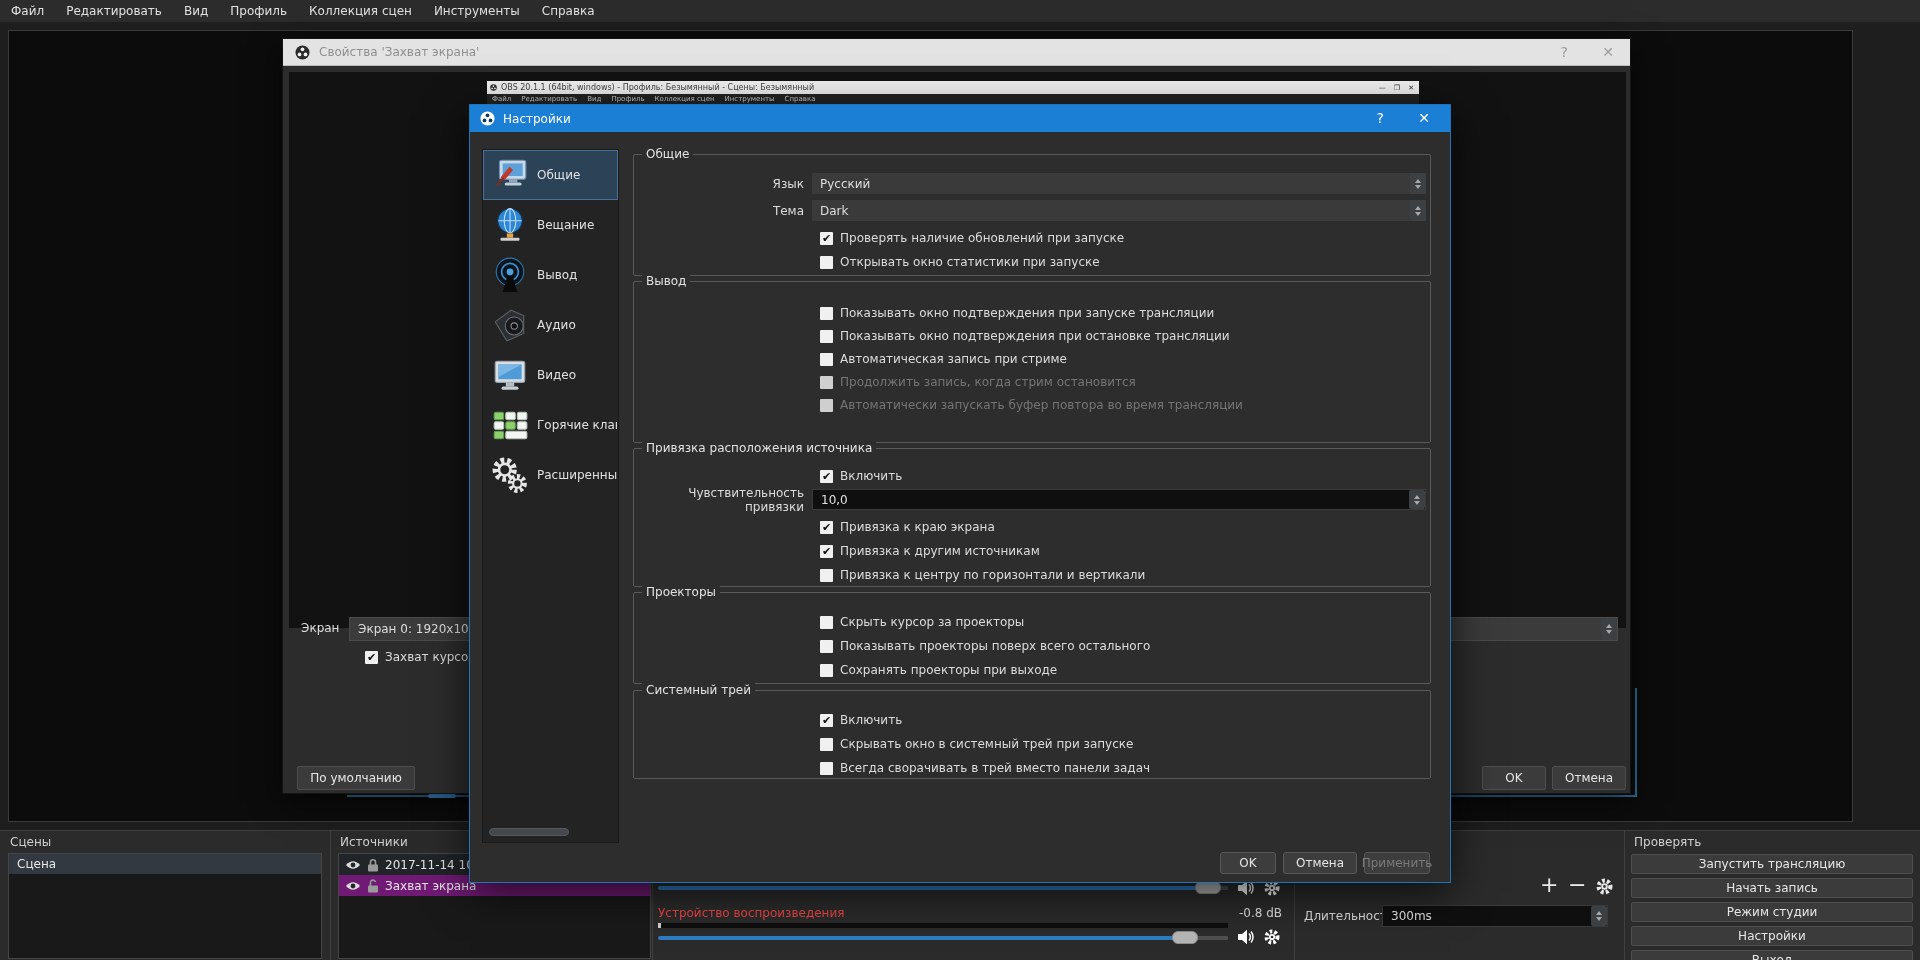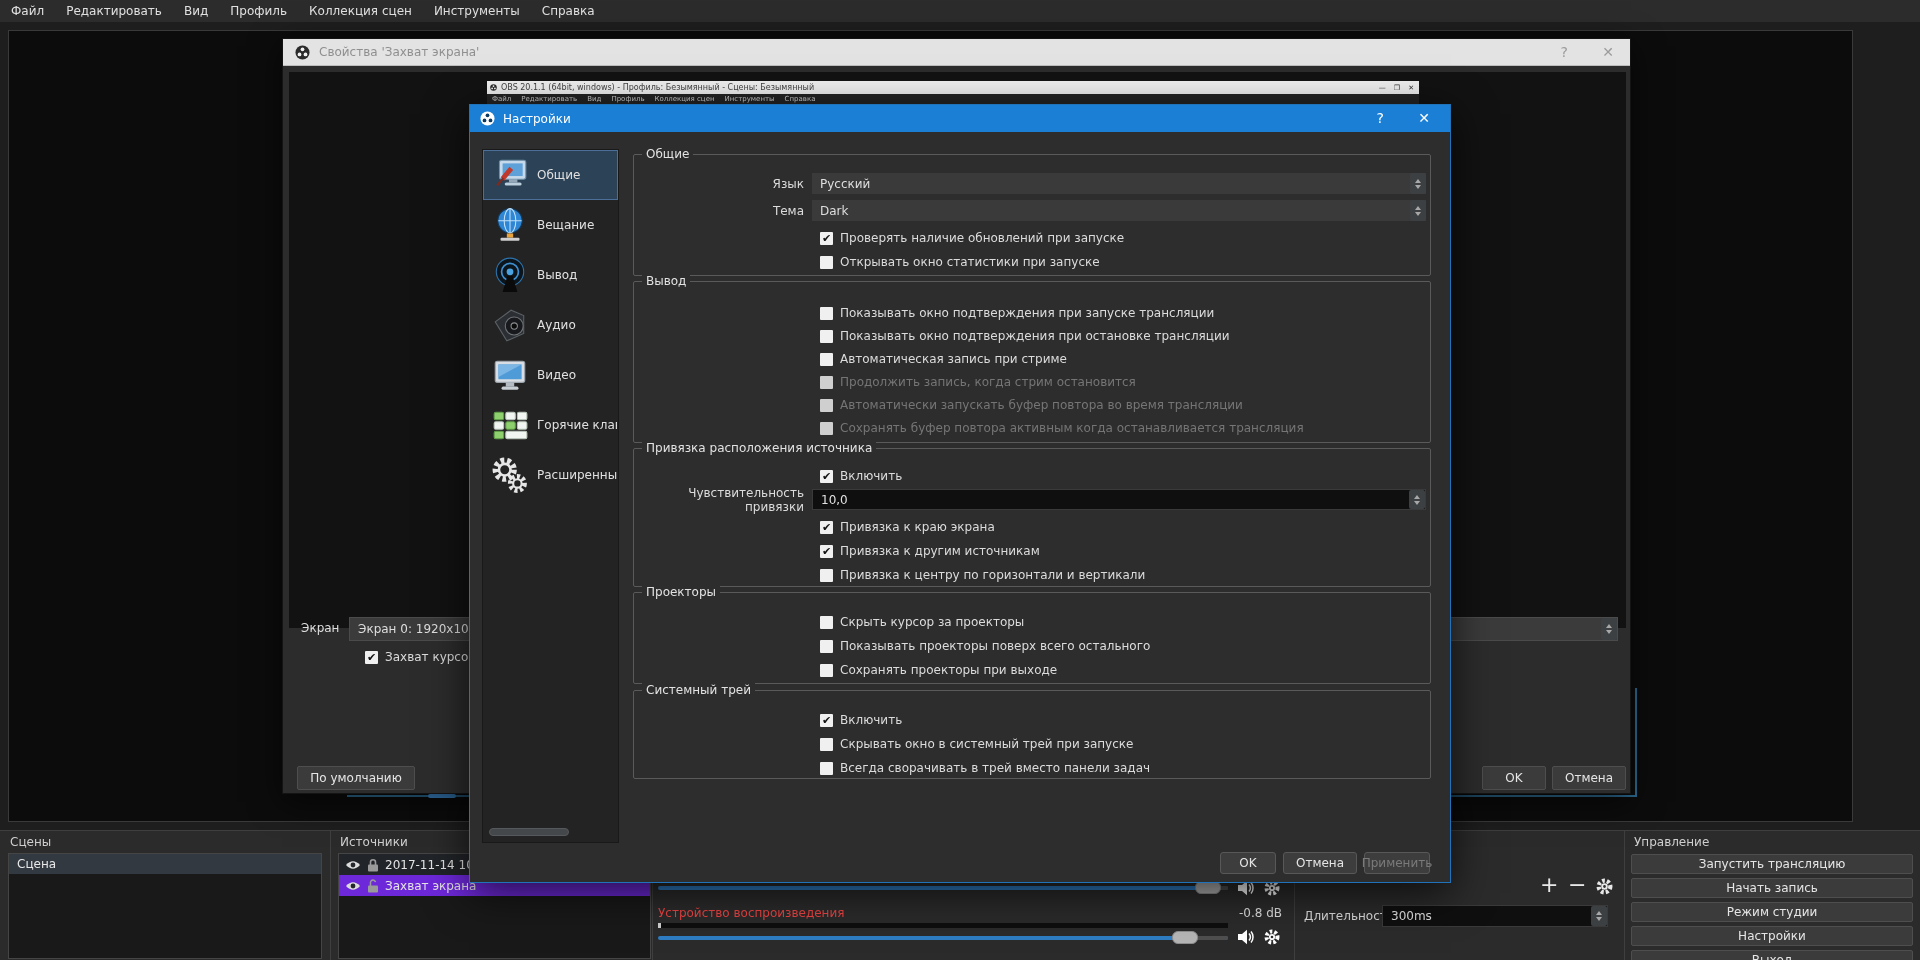--- a/index.html
+++ b/index.html
@@ -20,21 +20,21 @@
   
   .docks { position:absolute; left:0; top:830px; width:1920px; height:130px; background:#2b2b2b;
     border-top:1px solid #3f3f3f; z-index:4; }
   .dock-div { position:absolute; top:0; width:1px; height:130px; background:#3f3f3f; }
   .dock-header { position:absolute; top:4px; color:#cfcfcf; }
   .listbox { position:absolute; background:#191919; border:1px solid #454545; overflow:hidden; }
   .lrow { height:20px; line-height:20px; padding-left:8px; color:#e8e8e8; white-space:nowrap; overflow:hidden; }
   .lrow.sel { background:#333940; }
   .srow { height:21px; display:flex; align-items:center; gap:6px; padding-left:6px; color:#e4e4e4; white-space:nowrap; overflow:hidden; }
   .srow.r1 { background:#212428; }
-  .srow.r2 { background:#6d28d9; }
+  .srow.r2 { background:#701a75; }
 
   .mixer { position:absolute; left:652px; top:0; width:642px; height:130px; }
   .vtrack { position:absolute; left:6px; width:570px; height:4px; background:#2e7cc2; border-radius:2px; }
   .vafter { position:absolute; top:0; right:0; height:4px; background:#4f4f4f; border-radius:2px; }
   .vhandle { position:absolute; top:-5px; width:26px; height:13px; background:#b5b5b5; border:1px solid #8d8d8d;
     border-radius:6px; transform:translateX(-50%); }
   .mix-label { position:absolute; left:6px; top:75px; color:#ef4444; }
   .mix-level { position:absolute; right:12px; top:75px; color:#e0e0e0; }
   .vu { position:absolute; left:6px; top:92px; width:570px; height:5px; background:#0e0e0e; }
   .vu i { position:absolute; left:0; top:0; width:3px; height:5px; background:#d0d0d0; }
@@ -231,21 +231,21 @@
       <span class="val">300ms</span>
       <span class="spin">
           <i class="tri-up"></i>
           <i class="tri-down"></i>
         </span>
     </div>
   </div>
   <div class="dock-div" style="left:1624px"></div>
 
   <div class="controls">
-    <div class="dock-header" style="left:10px">Управление</div>
+    <div class="dock-header" style="left:10px">Проверять</div>
     <div class="btn" style="top:23px">Запустить трансляцию</div>
     <div class="btn" style="top:47px">Начать запись</div>
     <div class="btn" style="top:71px">Режим студии</div>
     <div class="btn" style="top:95px">Настройки</div>
     <div class="btn" style="top:119px">Выход</div>
   </div>
 </div>
 
 <div class="props">
   <div class="props-title">
@@ -466,24 +466,20 @@
         <span class="cbl">Автоматическая запись при стриме</span>
       </label>
       <label class="crow disabled">
         <span class="cb"></span>
         <span class="cbl">Продолжить запись, когда стрим остановится</span>
       </label>
       <label class="crow disabled">
         <span class="cb"></span>
         <span class="cbl">Автоматически запускать буфер повтора во время трансляции</span>
       </label>
-      <label class="crow disabled">
-        <span class="cb"></span>
-        <span class="cbl">Сохранять буфер повтора активным когда останавливается трансляция</span>
-      </label>
     </div>
   </div>
 
   <div class="group" style="top:343px; height:139px;">
     <span class="legend">Привязка расположения источника</span>
     <div class="gbody">
       <label class="crow" style="margin-top:8px">
         <span class="cb checked"></span>
         <span class="cbl">Включить</span>
       </label>

